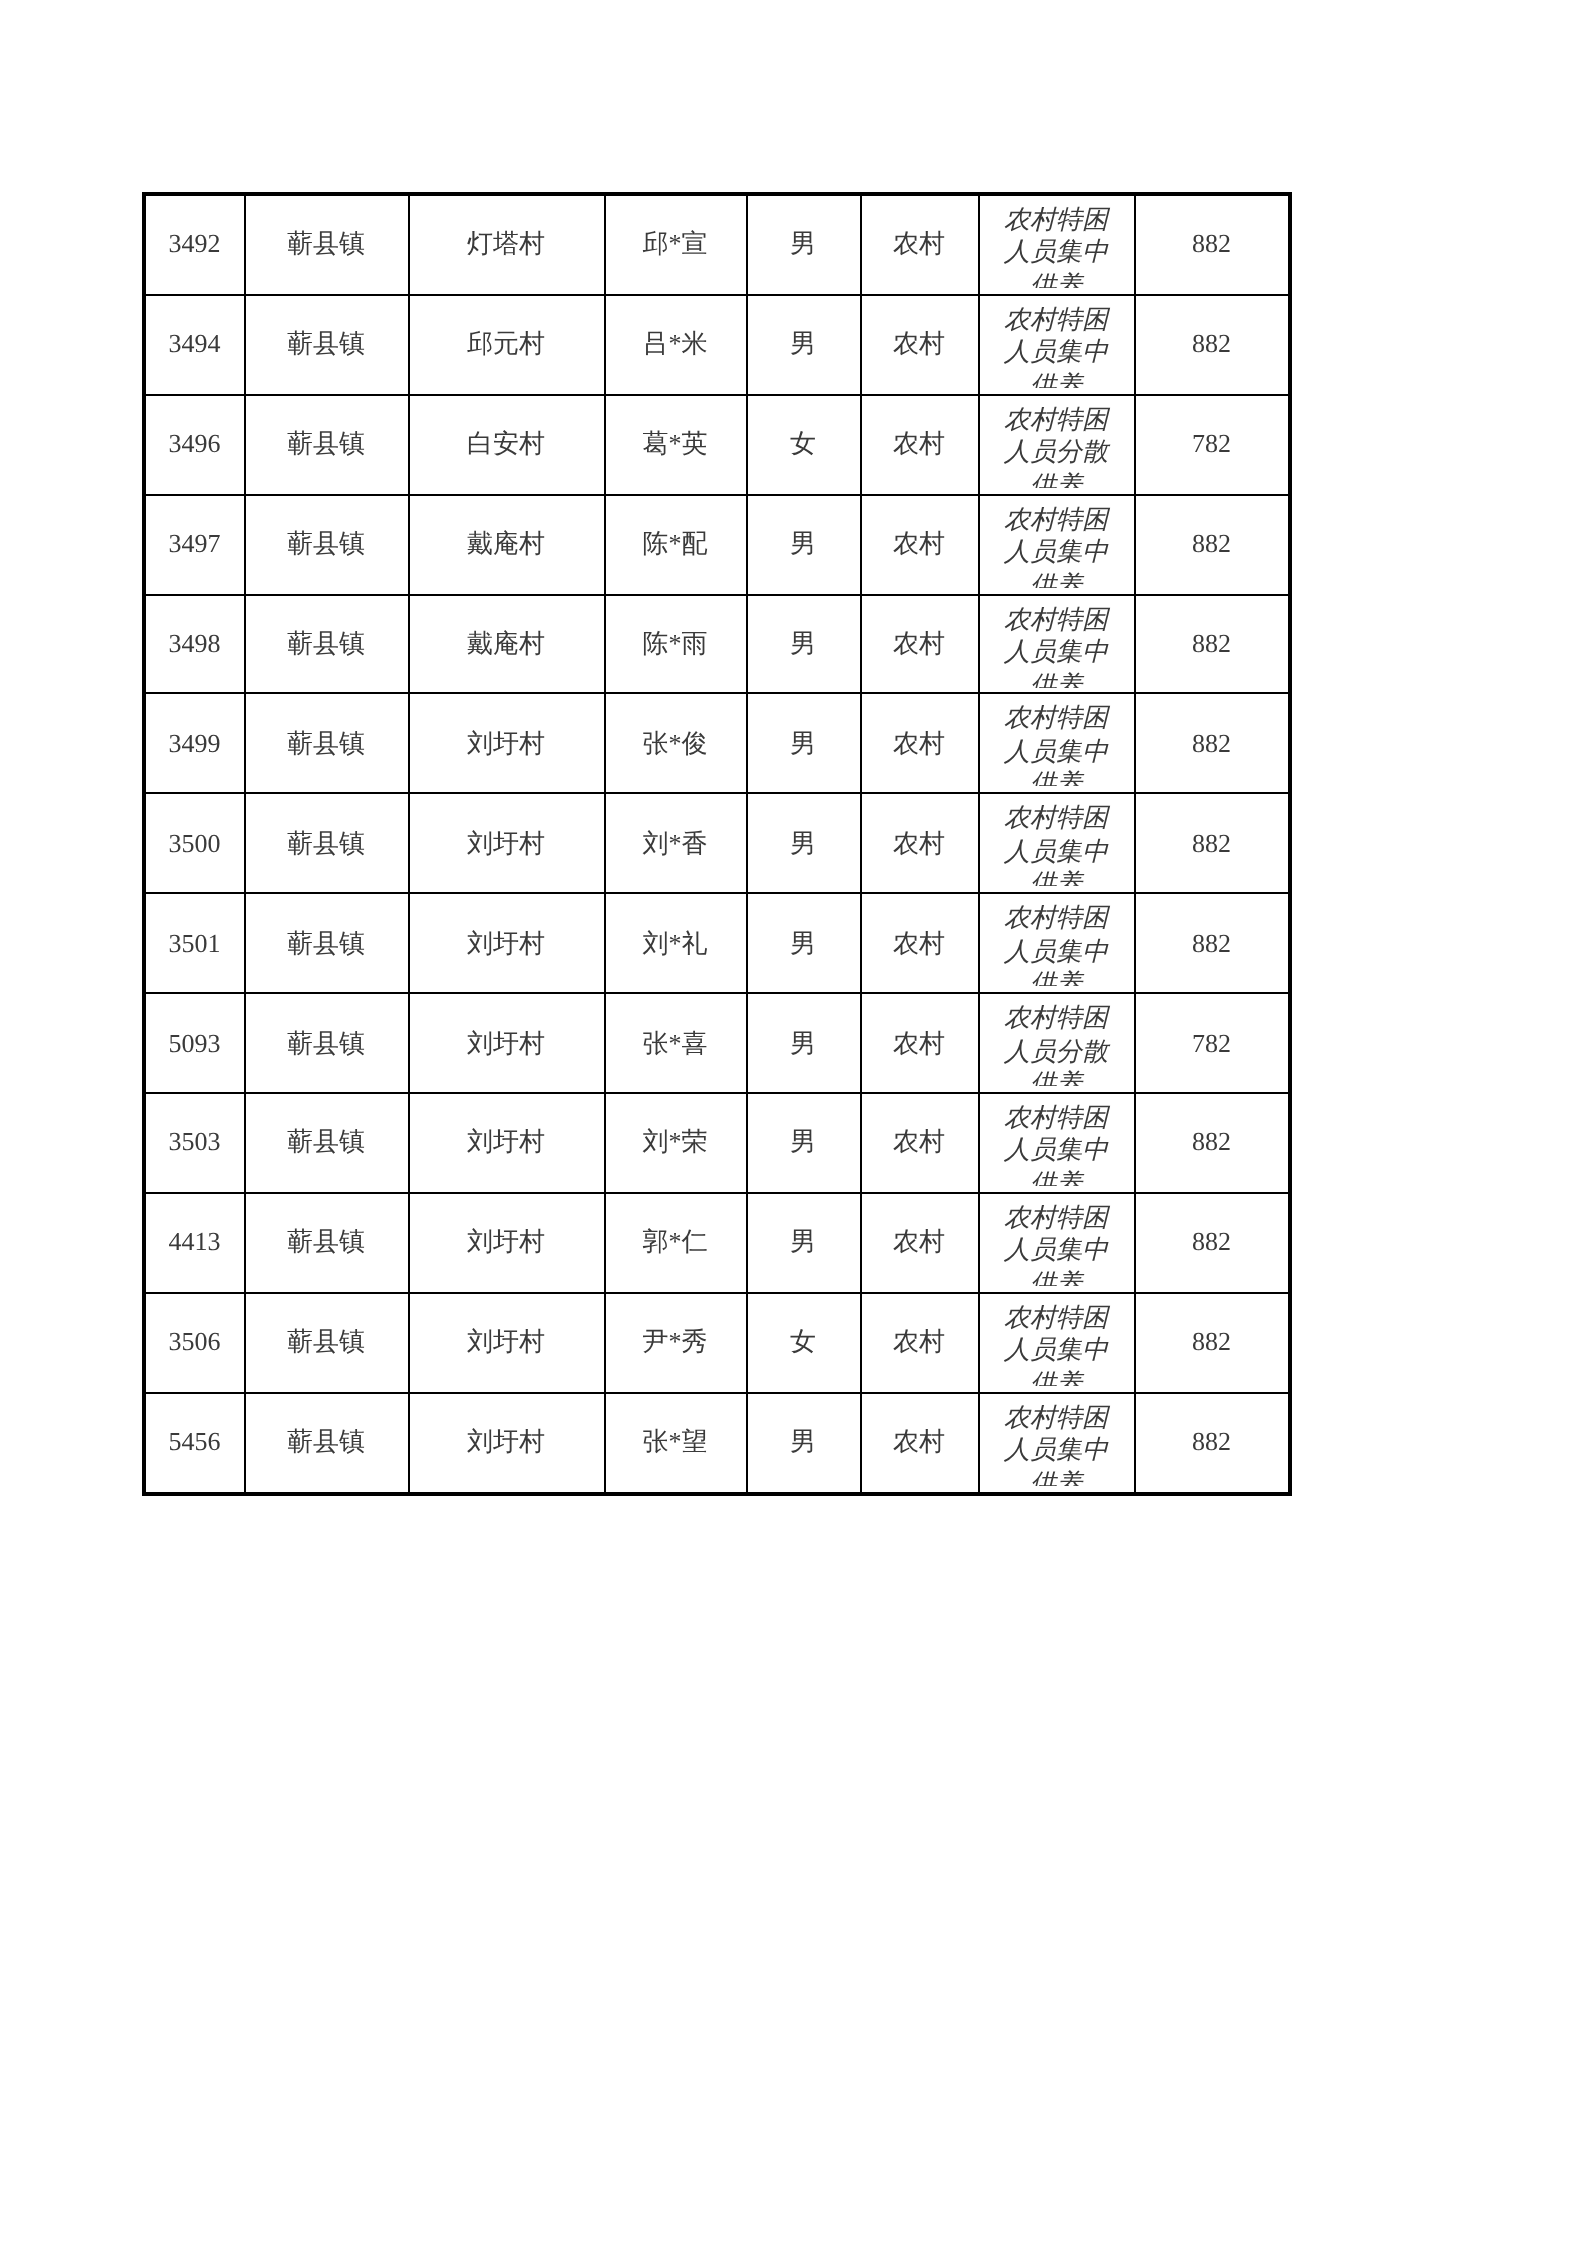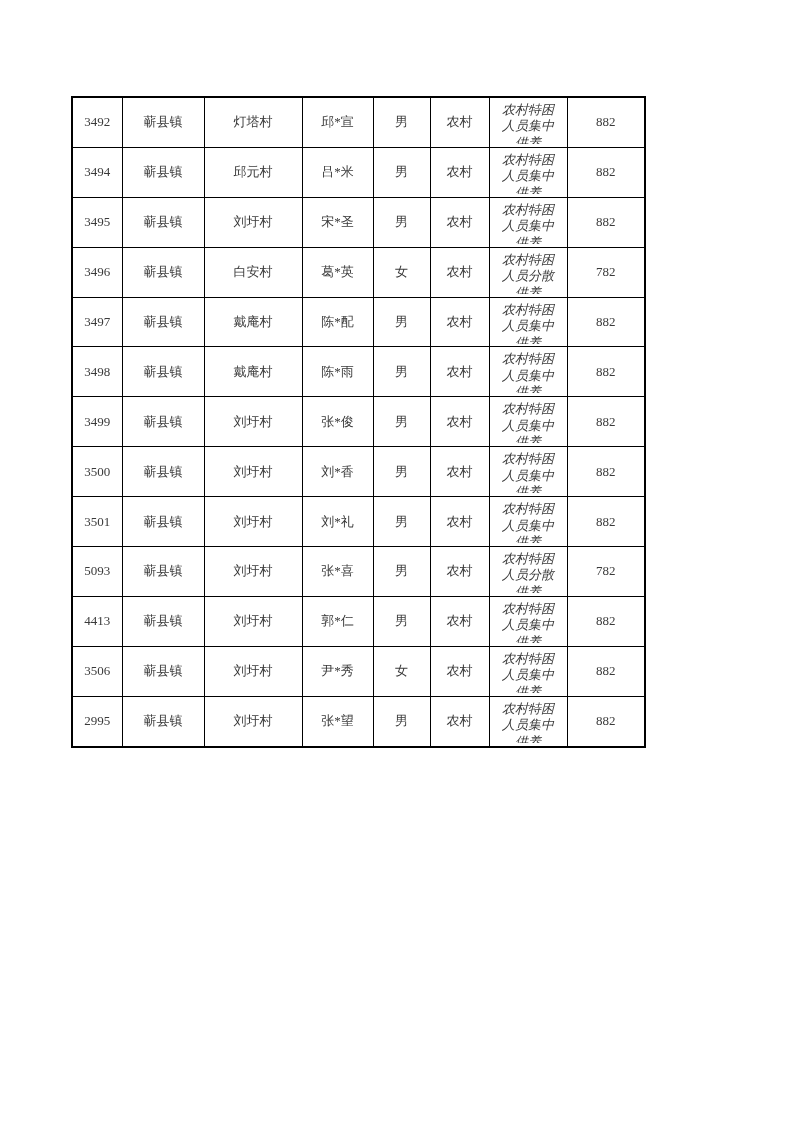--- a/index.html
+++ b/index.html
@@ -93,34 +93,20 @@
     <td>男</td>
     <td>农村</td>
     <td class="cat">
       <div class="cat-inner">农村特困
 人员集中
 供养</div>
     </td>
     <td>882</td>
   </tr>
         <tr>
-    <td>3495</td>
-    <td>蕲县镇</td>
-    <td>刘圩村</td>
-    <td>宋*圣</td>
-    <td>男</td>
-    <td>农村</td>
-    <td class="cat">
-      <div class="cat-inner">农村特困
-人员集中
-供养</div>
-    </td>
-    <td>882</td>
-  </tr>
-        <tr>
     <td>3496</td>
     <td>蕲县镇</td>
     <td>白安村</td>
     <td>葛*英</td>
     <td>女</td>
     <td>农村</td>
     <td class="cat">
       <div class="cat-inner">农村特困
 人员分散
 供养</div>
@@ -205,20 +191,34 @@
     <td>男</td>
     <td>农村</td>
     <td class="cat">
       <div class="cat-inner">农村特困
 人员分散
 供养</div>
     </td>
     <td>782</td>
   </tr>
         <tr>
+    <td>3503</td>
+    <td>蕲县镇</td>
+    <td>刘圩村</td>
+    <td>刘*荣</td>
+    <td>男</td>
+    <td>农村</td>
+    <td class="cat">
+      <div class="cat-inner">农村特困
+人员集中
+供养</div>
+    </td>
+    <td>882</td>
+  </tr>
+        <tr>
     <td>4413</td>
     <td>蕲县镇</td>
     <td>刘圩村</td>
     <td>郭*仁</td>
     <td>男</td>
     <td>农村</td>
     <td class="cat">
       <div class="cat-inner">农村特困
 人员集中
 供养</div>
@@ -233,21 +233,21 @@
     <td>女</td>
     <td>农村</td>
     <td class="cat">
       <div class="cat-inner">农村特困
 人员集中
 供养</div>
     </td>
     <td>882</td>
   </tr>
         <tr>
-    <td>2995</td>
+    <td>5456</td>
     <td>蕲县镇</td>
     <td>刘圩村</td>
     <td>张*望</td>
     <td>男</td>
     <td>农村</td>
     <td class="cat">
       <div class="cat-inner">农村特困
 人员集中
 供养</div>
     </td>

